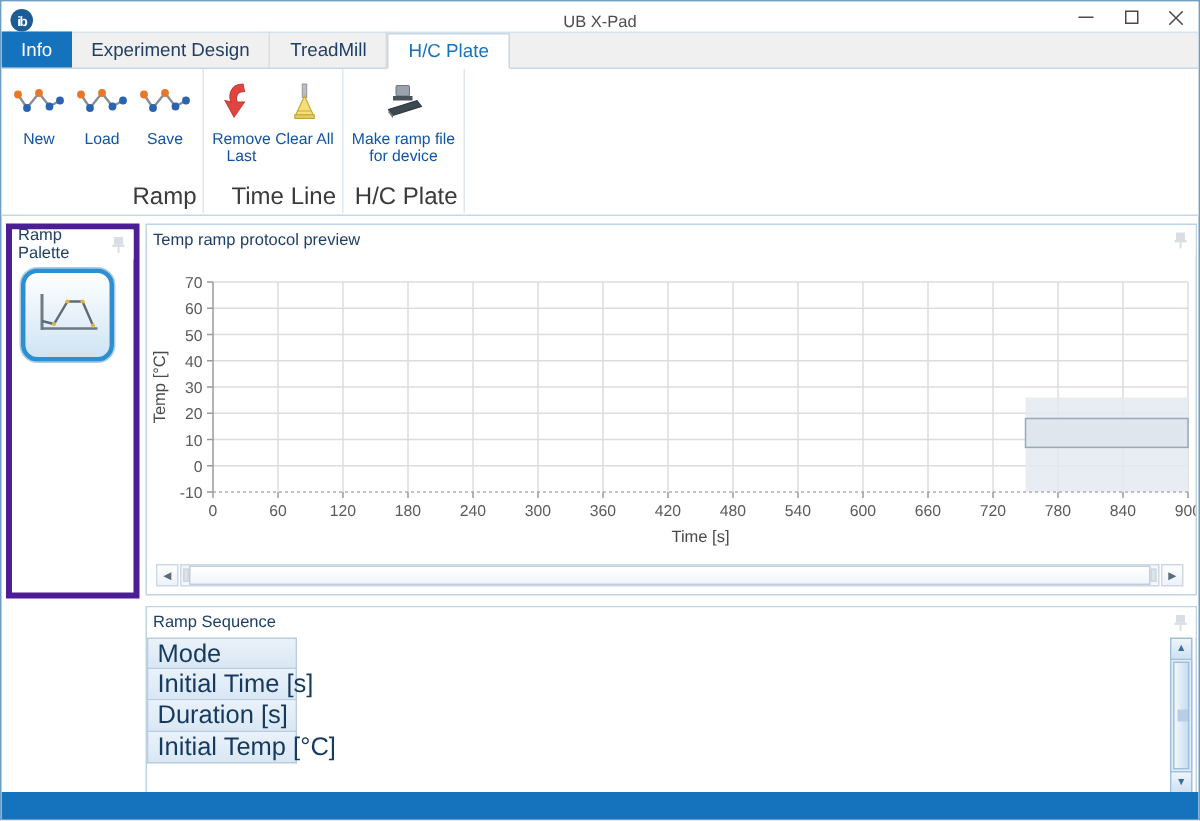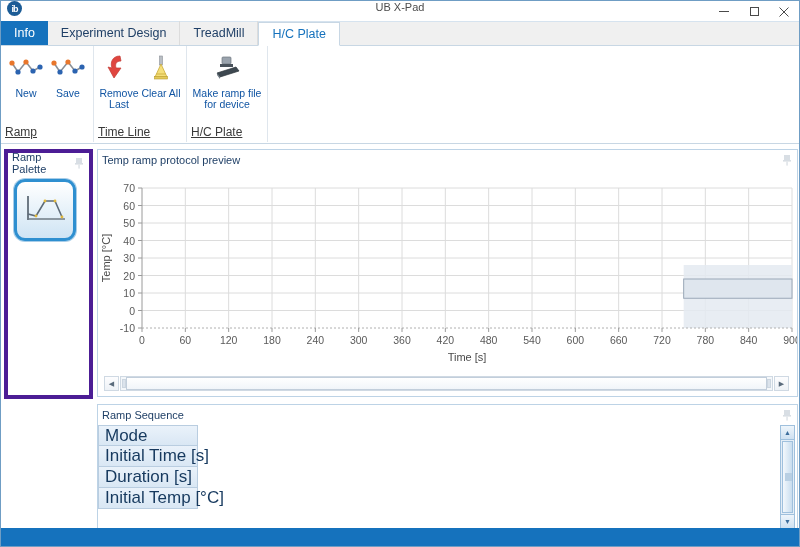--- a/index.html
+++ b/index.html
@@ -15,21 +15,21 @@
     border: 1px solid #6f9dc4;
     background: #ffffff;
     overflow: hidden;
   }
 
   
   .titlebar {
     position: absolute; left: 0; top: 0; width: 798px; height: 21px;
     background: #ffffff;
     border-bottom: 1px solid #d6e3ef;
-    display: flex; align-items: flex-start;
+    display: flex; align-items: flex-end;
   }
   .app-logo {
     width: 15px; height: 15px; margin-left: 6px;
     border-radius: 50%;
     background: #1c5c96;
     color: #fff; font-size: 9px; font-weight: bold;
     display: flex; align-items: center; justify-content: center;
     letter-spacing: -1px;
   }
   .title-text {
@@ -85,22 +85,22 @@
   }
   .ribbon-groups { display: flex; height: 100%; align-items: stretch; }
   .rgroup {
     display: flex; flex-direction: column;
     border-right: 1px solid #dfe6ed;
     padding: 0 4px;
     height: 96px;
   }
   .rgroup-items { display: flex; flex: 1; align-items: flex-start; padding-top: 4px; }
   .rgroup-label {
-    text-align: left; font-size: 12px; color: #3a3a3a;
-    height: 18px; line-height: 16px; text-decoration: underline;
+    text-align: right; font-size: 16px; color: #3a3a3a;
+    height: 18px; line-height: 16px;
   }
   .ritem {
     width: 42px;
     display: flex; flex-direction: column; align-items: center;
     padding: 2px 1px 0 1px; cursor: default;
   }
   .ritem.wide { width: 72px; }
   .ritem-icon { height: 32px; display: flex; align-items: center; justify-content: center; }
   .ritem-label {
     font-size: 10.5px; color: #1155a3; text-align: center;
@@ -239,20 +239,33 @@
               <svg width="34" height="26" viewBox="0 0 34 26">
                 <polyline points="3,8 9,17 17,7 24,16 31,12" stroke="#8a8f96" stroke-width="1.6" fill="none"></polyline>
                 <circle cx="3" cy="8" r="2.6" fill="#e8762b"></circle>
                 <circle cx="9" cy="17" r="2.6" fill="#2b63b0"></circle>
                 <circle cx="17" cy="7" r="2.6" fill="#e8762b"></circle>
                 <circle cx="24" cy="16" r="2.6" fill="#2b63b0"></circle>
                 <circle cx="31" cy="12" r="2.6" fill="#2b63b0"></circle>
               </svg>
             </div>
             <div class="ritem-label">New</div>
+          </div>
+          <div class="ritem">
+            <div class="ritem-icon">
+              <svg width="34" height="26" viewBox="0 0 34 26">
+                <polyline points="3,8 9,17 17,7 24,16 31,12" stroke="#8a8f96" stroke-width="1.6" fill="none"></polyline>
+                <circle cx="3" cy="8" r="2.6" fill="#e8762b"></circle>
+                <circle cx="9" cy="17" r="2.6" fill="#2b63b0"></circle>
+                <circle cx="17" cy="7" r="2.6" fill="#e8762b"></circle>
+                <circle cx="24" cy="16" r="2.6" fill="#2b63b0"></circle>
+                <circle cx="31" cy="12" r="2.6" fill="#2b63b0"></circle>
+              </svg>
+            </div>
+            <div class="ritem-label">Load</div>
           </div>
           <div class="ritem">
             <div class="ritem-icon">
               <svg width="34" height="26" viewBox="0 0 34 26">
                 <polyline points="3,8 9,17 17,7 24,16 31,12" stroke="#8a8f96" stroke-width="1.6" fill="none"></polyline>
                 <circle cx="3" cy="8" r="2.6" fill="#e8762b"></circle>
                 <circle cx="9" cy="17" r="2.6" fill="#2b63b0"></circle>
                 <circle cx="17" cy="7" r="2.6" fill="#e8762b"></circle>
                 <circle cx="24" cy="16" r="2.6" fill="#2b63b0"></circle>
                 <circle cx="31" cy="12" r="2.6" fill="#2b63b0"></circle>

